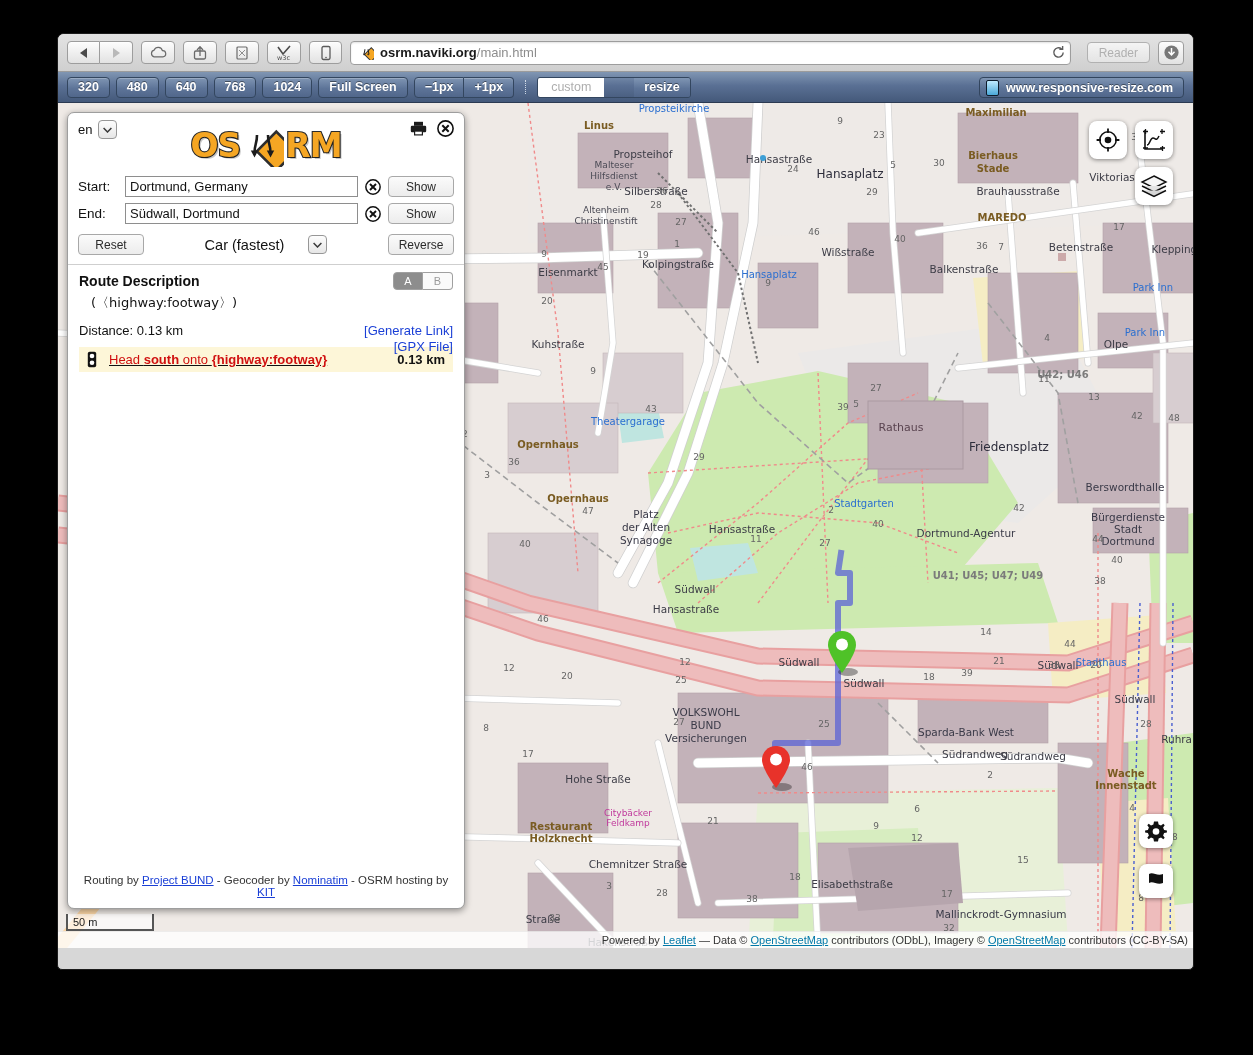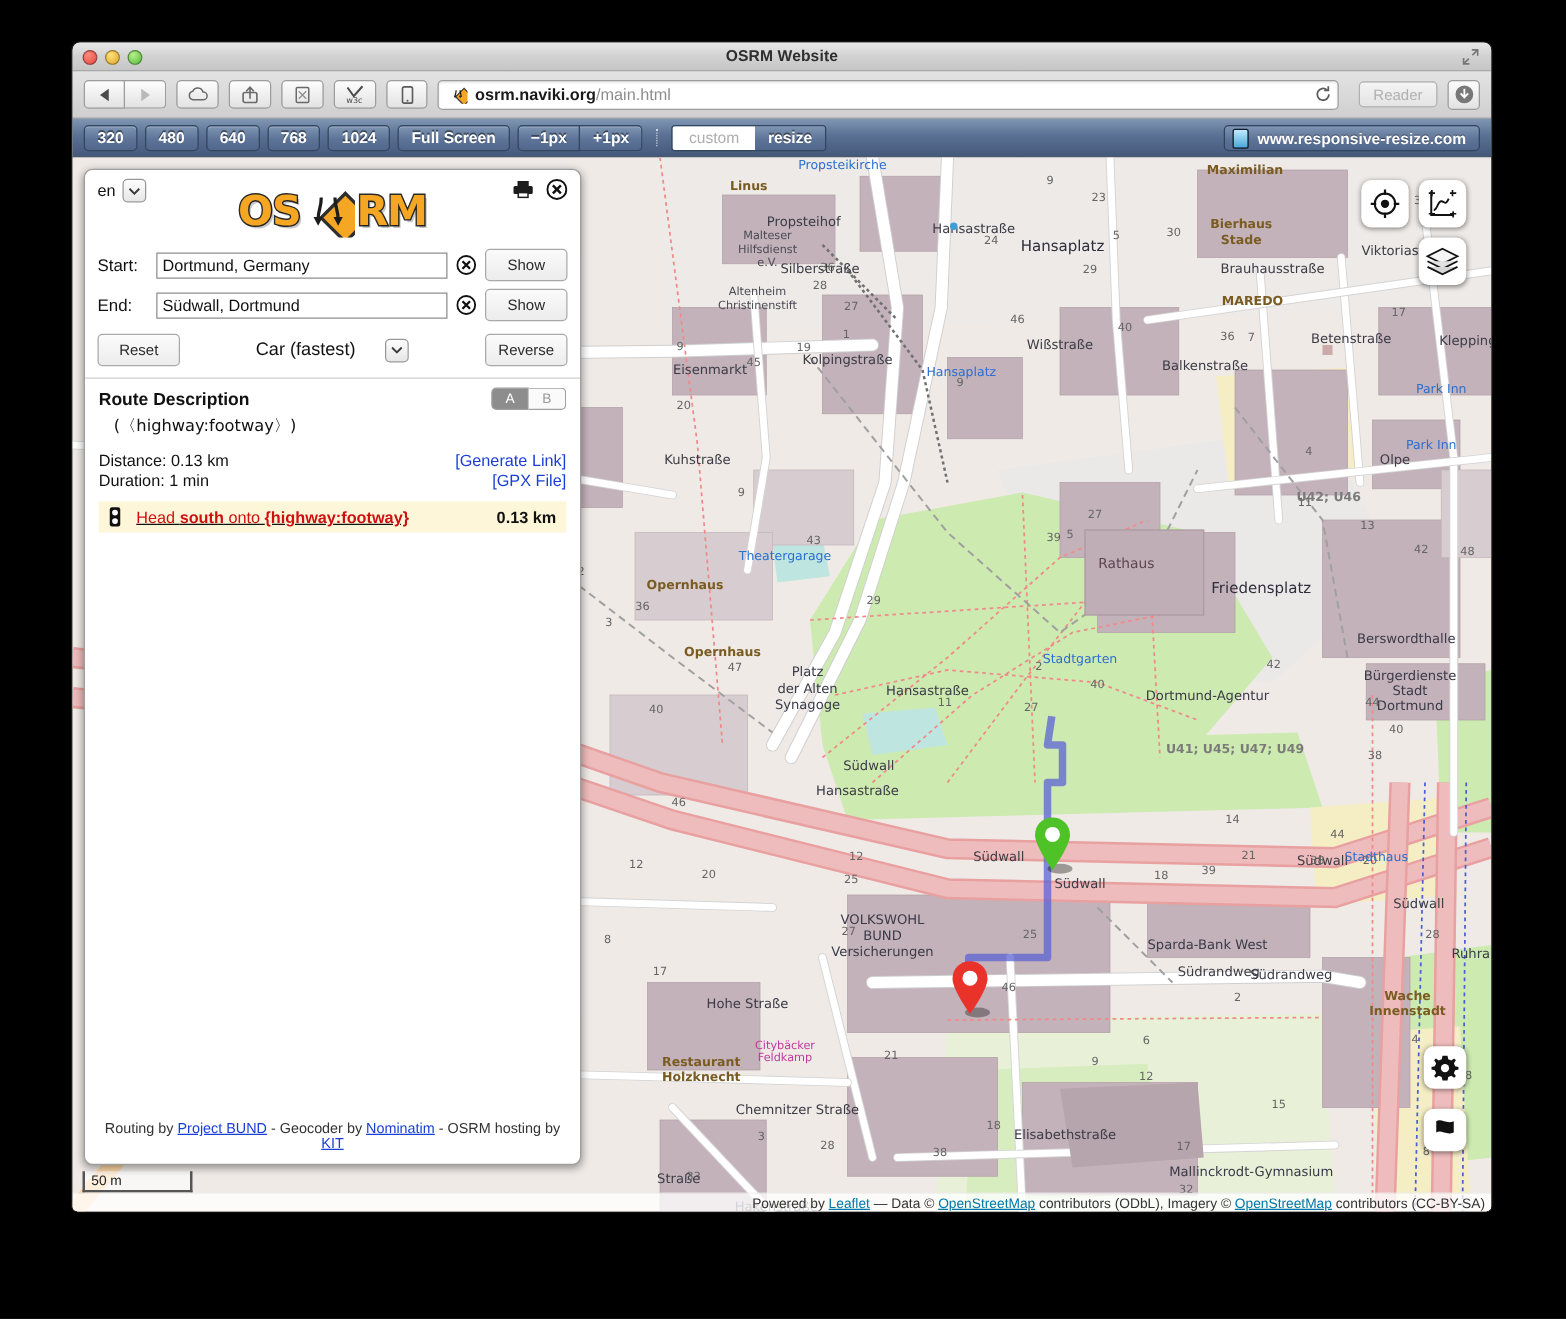--- a/index.html
+++ b/index.html
@@ -119,21 +119,21 @@
   #rs-custom-group {
     display: flex; height: 21px; border: 1px solid #33465f; border-radius: 3px; overflow: hidden;
   }
   #rs-custom-input {
     width: 66px; background: #fff; color: #aeaeae; font-size: 12.5px;
     display: flex; align-items: center; justify-content: center;
   }
   #rs-resize-btn {
     padding: 0 10px; color: #fff; font-size: 12.5px; font-weight: bold;
     background: linear-gradient(to bottom, #7f95b3 0%, #5d7498 55%, #51678b 100%);
-    display: flex; align-items: center; text-shadow: 0 -1px 0 rgba(0,0,0,.45);
+    display: flex; align-items: center; text-shadow: 0 -1px 0 rgba(0,0,0,.45); margin-left: 30px;
   }
   #rs-brand {
     position: absolute; right: 9px; top: 5px;
     height: 21px; padding: 0 10px 0 6px;
     border: 1px solid #32455e; border-radius: 4px;
     background: linear-gradient(to bottom, #7f95b3 0%, #5d7498 55%, #51678b 100%);
     display: flex; align-items: center; gap: 7px;
     color: #fff; font-size: 12.5px; font-weight: bold;
     text-shadow: 0 -1px 0 rgba(0,0,0,.45);
   }
@@ -245,21 +245,21 @@
   .form-row { display: flex; align-items: center; gap: 7px; padding: 0 10px 6px 10px; }
   .form-label { font-size: 13.5px; color: #111; width: 40px; }
   .form-input {
     flex: 1; height: 21px;
     border: 1px solid #8e8e8e; background: #fff;
     font-size: 13px; color: #111;
     display: flex; align-items: center; padding: 0 4px;
   }
   .clear-x { width: 16px; height: 16px; flex: none; }
   .gray-btn {
-    height: 21px; min-width: 66px; padding: 12px 8px;
+    height: 21px; min-width: 66px; padding: 0 8px;
     border: 1px solid #a8a8a8; border-radius: 4px;
     background: linear-gradient(to bottom, #fbfbfb, #ececec);
     font-size: 12px; color: #2b2b2b;
     display: flex; align-items: center; justify-content: center;
   }
   #mode-row {
     display: flex; align-items: center; padding: 4px 10px 9px 10px;
     border-bottom: 1px solid #cfcfcf;
   }
   #mode-center {
@@ -305,32 +305,20 @@
   #osrm-footer a { color: #1a3fd6; text-decoration: underline; }
 
   
   .lbl { font-family: "DejaVu Sans", sans-serif; }
 </style>
 </head>
 <body>
 
 <div id="browser-window">
 
-  <div id="titlebar">
-    <div class="traffic">
-      <div class="light red"></div>
-      <div class="light yellow"></div>
-      <div class="light green"></div>
-    </div>
-    <div id="window-title">OSRM Website</div>
-    <svg id="fullscreen-arrows" viewBox="0 0 16 16">
-      <path d="M9 2 L14 2 L14 7 M14 2 L9.5 6.5" stroke="#777" stroke-width="1.4" fill="none"></path>
-      <path d="M7 14 L2 14 L2 9 M2 14 L6.5 9.5" stroke="#777" stroke-width="1.4" fill="none"></path>
-    </svg>
-  </div>
 
   <div id="navbar">
     <div id="backfwd">
       <div class="nav-btn">
           <span class="tri left"></span>
         </div>
       <div class="nav-btn">
           <span class="tri right"></span>
         </div>
     </div>
@@ -943,24 +931,20 @@
           <span class="ab-btn on">A</span>
           <span class="ab-btn off">B</span>
         </div>
         <div id="route-sub">(〈highway:footway〉)</div>
 
         <div id="stats">
           <div class="stat-line">
             <span>Distance:</span>
             <span>0.13 km</span>
           </div>
-          <div class="stat-line">
-            <span>Duration:</span>
-            <span>1 min</span>
-          </div>
           <div id="links">
             <a>[Generate Link]</a>
             <a>[GPX File]</a>
           </div>
         </div>
 
         <div id="directions">
           <div class="dir-row">
             <span class="dir-icon">
               <svg width="10" height="17" viewBox="0 0 10 17">

